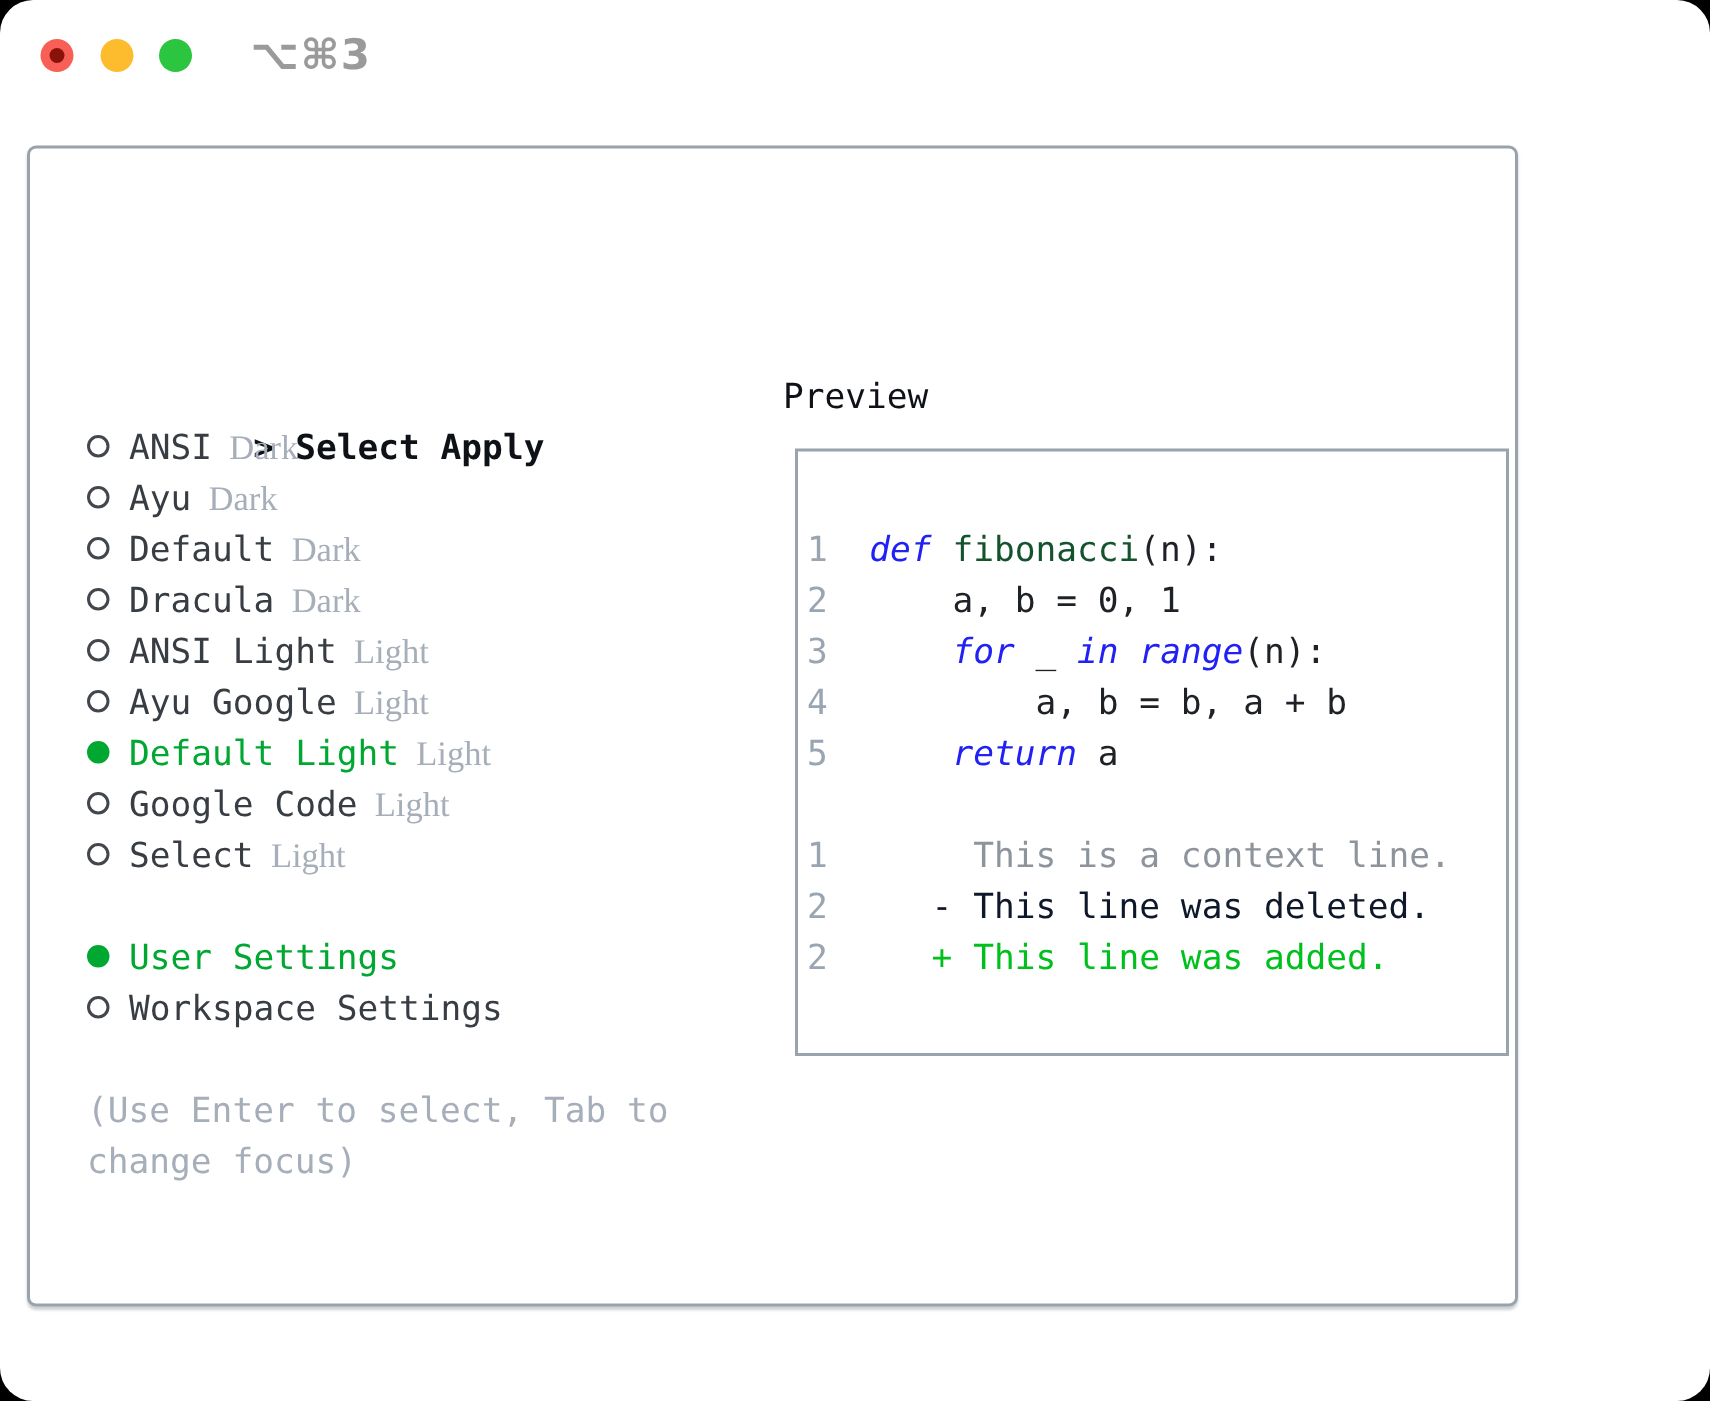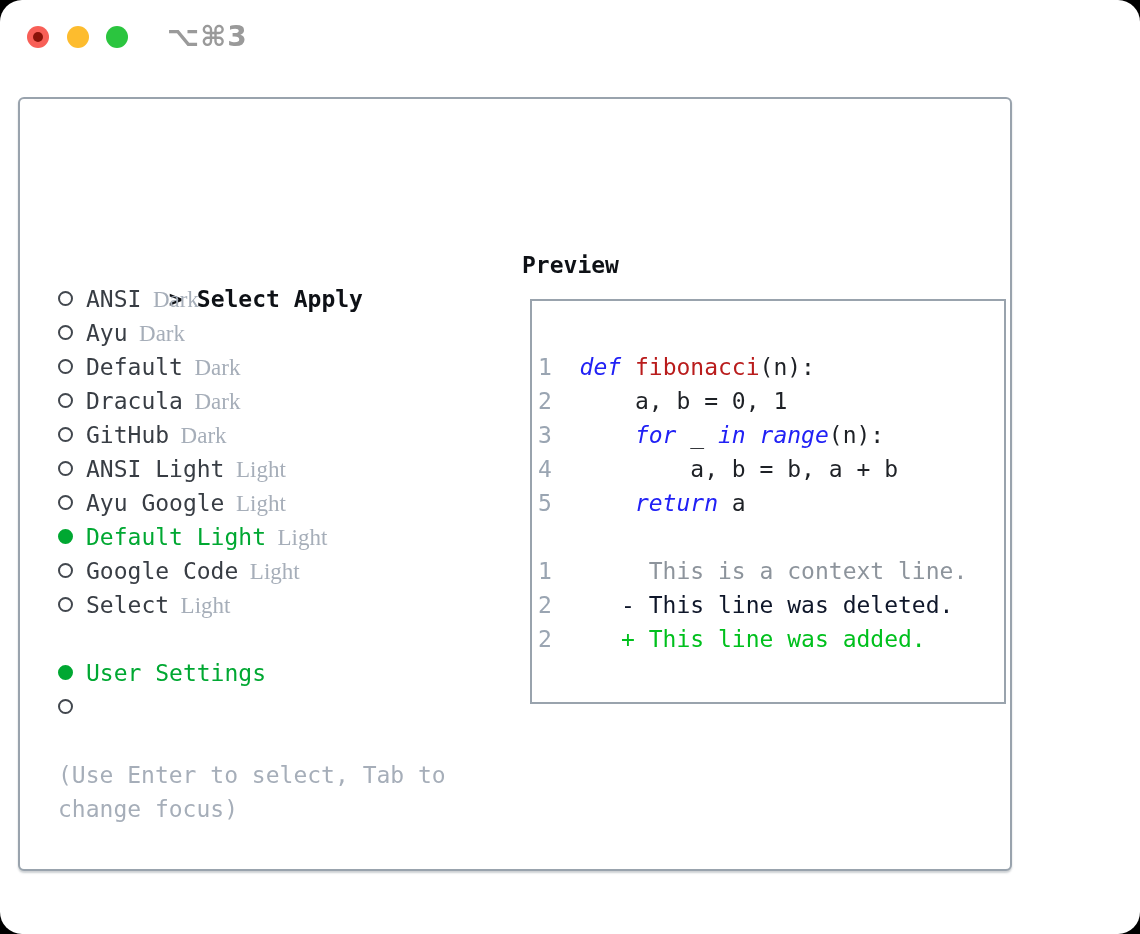--- a/index.html
+++ b/index.html
@@ -54,35 +54,35 @@
   .heading-label{font-weight:bold;color:#0e1116;}
   .item-label{color:#383d44;}
   .item-label.selected{color:#00a832;}
   .variant{color:#a6aeb9;margin-left:1ch;font-family:Liberation Serif, serif;}
   .spacer{height:34px;}
   .section-heading{color:#111418;}
   .footer-line{height:34px;color:#a6aeb9;white-space:pre;}
   
   .preview-heading{
     position:absolute;left:502px;top:149px;height:34px;line-height:34px;
-    font-size:23px;font-weight:bold;color:#0e1116;
+    font-size:23px;font-weight:normal;color:#0e1116;
   }
   .preview-box{
     position:absolute;left:510px;top:200px;width:476px;height:405px;
     border:2px solid #99a3ad;background:#fff;box-sizing:border-box;
   }
   .code{
     position:absolute;left:6px;top:49px;
     font-size:23px;line-height:34px;white-space:pre;
   }
   .code-line{height:34px;}
   .lineno{display:inline-block;width:3ch;color:#9aa5b2;}
   .seg-plain{color:#1e2126;}
   .seg-keyword{color:#2121f5;font-style:italic;}
-  .seg-function{color:#b91c1c;}
+  .seg-function{color:#14532d;}
   .seg-context{color:#8d949c;}
   .seg-deleted{color:#0f172a;}
   .seg-added{color:#00c01d;}
 </style>
 </head>
 <body>
 
 <div class="window">
 
   <div class="titlebar">
@@ -96,33 +96,32 @@
 
     <div class="left-col">
       <div class="row">
         <span class="bullet-cell cursor">&gt;</span><span class="heading-label">Select Apply</span>
       </div>
       <div id="theme-list">
           <div class="row"><span class="bullet-cell"><span class="radio"></span></span><span class="item-label">ANSI</span><span class="variant">Dark</span></div>
           <div class="row"><span class="bullet-cell"><span class="radio"></span></span><span class="item-label">Ayu</span><span class="variant">Dark</span></div>
           <div class="row"><span class="bullet-cell"><span class="radio"></span></span><span class="item-label">Default</span><span class="variant">Dark</span></div>
           <div class="row"><span class="bullet-cell"><span class="radio"></span></span><span class="item-label">Dracula</span><span class="variant">Dark</span></div>
-          <div class="row"><span class="bullet-cell"><span class="radio"></span></span><span class="item-label">GitHub</span><span class="variant">Dark</span></div>
           <div class="row"><span class="bullet-cell"><span class="radio"></span></span><span class="item-label">ANSI Light</span><span class="variant">Light</span></div>
           <div class="row"><span class="bullet-cell"><span class="radio"></span></span><span class="item-label">Ayu Google</span><span class="variant">Light</span></div>
           <div class="row"><span class="bullet-cell"><span class="radio selected"></span></span><span class="item-label selected">Default Light</span><span class="variant">Light</span></div>
           <div class="row"><span class="bullet-cell"><span class="radio"></span></span><span class="item-label">Google Code</span><span class="variant">Light</span></div>
           <div class="row"><span class="bullet-cell"><span class="radio"></span></span><span class="item-label">Select</span><span class="variant">Light</span></div>
         </div>
 
       <div class="spacer"></div>
 
       <div id="apply-list">
           <div class="row"><span class="bullet-cell"><span class="radio selected"></span></span><span class="item-label selected">User Settings</span></div>
-          <div class="row"><span class="bullet-cell"><span class="radio"></span></span></div>
+          <div class="row"><span class="bullet-cell"><span class="radio"></span></span><span class="item-label">Workspace Settings</span></div>
         </div>
 
       <div class="spacer"></div>
 
       <div id="footer">
           <div class="footer-line">(Use Enter to select, Tab to</div>
           <div class="footer-line">change focus)</div>
         </div>
     </div>
 

